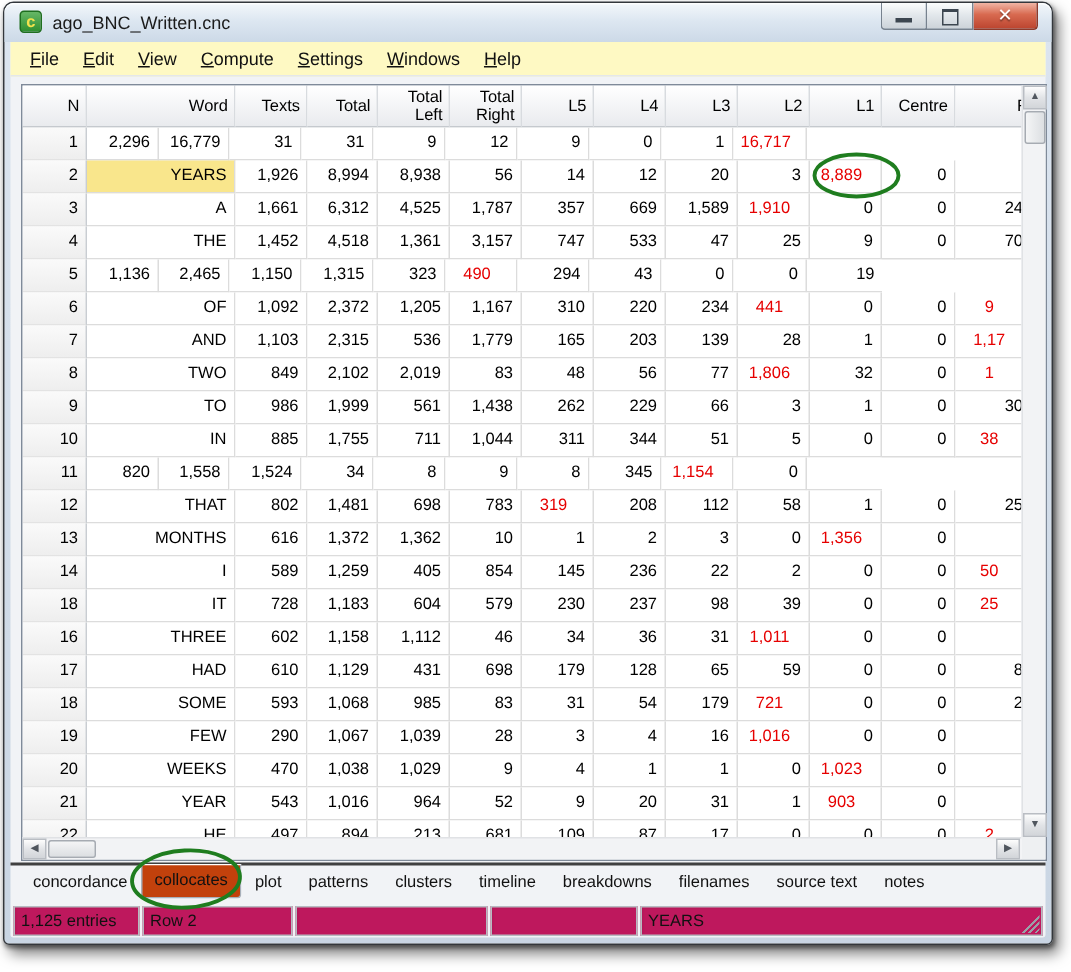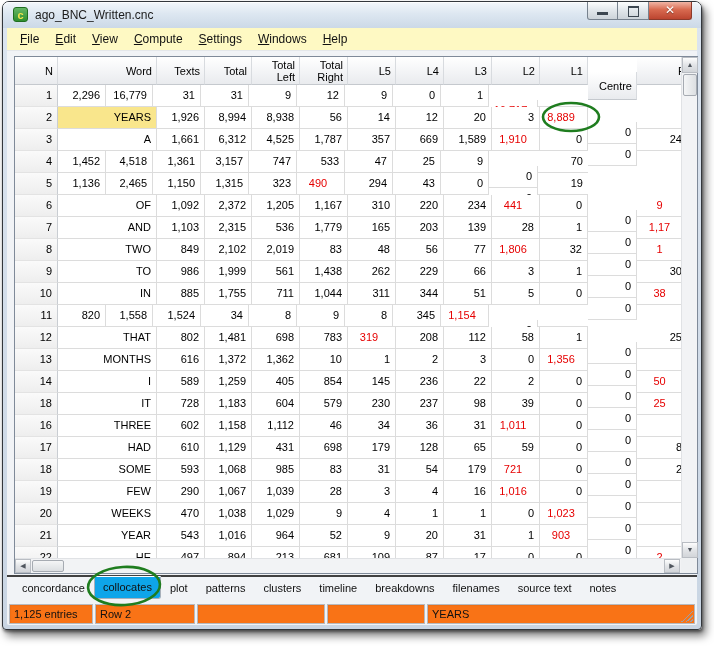--- a/index.html
+++ b/index.html
@@ -51,21 +51,21 @@
   .tbody{width:678px;height:473px;overflow:hidden;}
   .trow{display:flex;height:22px;}
   .cell{box-sizing:border-box;height:22px;font-size:11px;line-height:20px;color:#000;
         text-align:right;padding-right:5px;white-space:nowrap;overflow:hidden;
         border-right:1px solid #dcdcdc;border-bottom:1px solid #dcdcdc;background:#fff;}
   .cell.rowno{background:linear-gradient(#fafafa,#eeeeee);border-right-color:#c9cdd2;
         border-bottom-color:#e3e3e3;}
   .cell.red{color:#e60000;text-align:center;}
   .cell.hl{background:#f9e68c;}
   .c-n{width:43px;} .c-word{width:99px;} .c-num{width:48px;} .c-tot{width:47px;}
-  .c-l{width:48px;} .c-centre{width:49px;margin-top:15px;} .c-r1{width:50px;border-right:none;}
+  .c-l{width:48px;} .c-centre{width:49px;} .c-r1{width:50px;border-right:none;}
   .hcell.c-r1{justify-content:flex-start;padding-left:41px;padding-right:0;}
   
   .vscroll{position:absolute;right:0;top:0;width:16px;height:501px;background:#f2f3f5;
            border-left:1px solid #e0e2e5;box-sizing:border-box;}
   .sbtn{position:absolute;left:0;width:16px;height:16px;box-sizing:border-box;
         border:1px solid #b9bdc3;background:linear-gradient(#fdfdfd,#e2e4e7 50%,#d2d5d9);
         color:#50565e;font-size:7px;text-align:center;line-height:14px;}
   .vthumb{position:absolute;left:1px;top:17px;width:14px;height:22px;border:1px solid #a6abb2;
         border-radius:2px;background:linear-gradient(90deg,#f4f5f6,#dcdfe2);box-sizing:border-box;}
   .hscroll{position:absolute;left:0;bottom:0;width:666px;height:15px;background:#f2f3f5;
@@ -73,25 +73,25 @@
   .hbtn{position:absolute;top:0;width:16px;height:14px;box-sizing:border-box;
         border:1px solid #b9bdc3;background:linear-gradient(#fdfdfd,#e2e4e7 50%,#d2d5d9);
         color:#50565e;font-size:7px;text-align:center;line-height:12px;}
   .hthumb{position:absolute;left:17px;top:1px;width:32px;height:12px;border:1px solid #a6abb2;
         border-radius:2px;background:linear-gradient(#f4f5f6,#dcdfe2);box-sizing:border-box;}
   .corner{position:absolute;right:0;bottom:0;width:16px;height:15px;background:#eef0f2;}
   
   .tabbar{position:absolute;left:0;right:0;top:547px;height:26px;border-top:2px solid #404040;
           display:flex;align-items:flex-start;padding-left:6px;box-sizing:border-box;}
   .tab{font-size:11px;color:#111;padding:4px 8px 5px 8px;border:1px solid transparent;}
-  .tab.active{background:#0ea5e9;border:1px solid #a8b0ba;border-top:1px solid #fff;
+  .tab.active{background:#c2410c;border:1px solid #a8b0ba;border-top:1px solid #fff;
           border-radius:0 0 3px 3px;margin-top:-1px;}
   
   .statusbar{position:absolute;left:2px;right:2px;top:576px;height:20px;display:flex;gap:2px;}
-  .spanel{box-sizing:border-box;border:1px solid #b6bac0;background:#f97316;font-size:11px;
+  .spanel{box-sizing:border-box;border:1px solid #b6bac0;background:#be185d;font-size:11px;
           line-height:18px;padding:0 4px;color:#111;overflow:hidden;white-space:nowrap;
           box-shadow:inset 1px 1px 1px rgba(0,0,0,.05);}
   .sp0{width:84px;} .sp1{width:100px;} .sp2{width:128px;} .sp3{width:98px;} .sp4{flex:1;position:relative;}
   .grip{position:absolute;right:1px;bottom:1px;width:12px;height:12px;
         background:linear-gradient(135deg,transparent 50%,#9aa0a8 50%,#9aa0a8 57%,transparent 57%,
         transparent 68%,#9aa0a8 68%,#9aa0a8 75%,transparent 75%,transparent 86%,#9aa0a8 86%,#9aa0a8 93%,transparent 93%);}
   
   .annot{position:absolute;left:0;top:0;width:714px;height:648px;pointer-events:none;}
 </style>
 </head>
@@ -186,20 +186,21 @@
                 <div class="cell c-l">357</div>
                 <div class="cell c-l">669</div>
                 <div class="cell c-l">1,589</div>
                 <div class="cell c-l red">1,910</div>
                 <div class="cell c-l">0</div>
                 <div class="cell c-centre">0</div>
                 <div class="cell c-r1">24</div>
               </div>
               <div class="trow">
                 <div class="cell rowno c-n">4</div>
+                <div class="cell c-word">THE</div>
                 <div class="cell c-num">1,452</div>
                 <div class="cell c-tot">4,518</div>
                 <div class="cell c-num">1,361</div>
                 <div class="cell c-num">3,157</div>
                 <div class="cell c-l">747</div>
                 <div class="cell c-l">533</div>
                 <div class="cell c-l">47</div>
                 <div class="cell c-l">25</div>
                 <div class="cell c-l">9</div>
                 <div class="cell c-centre">0</div>

